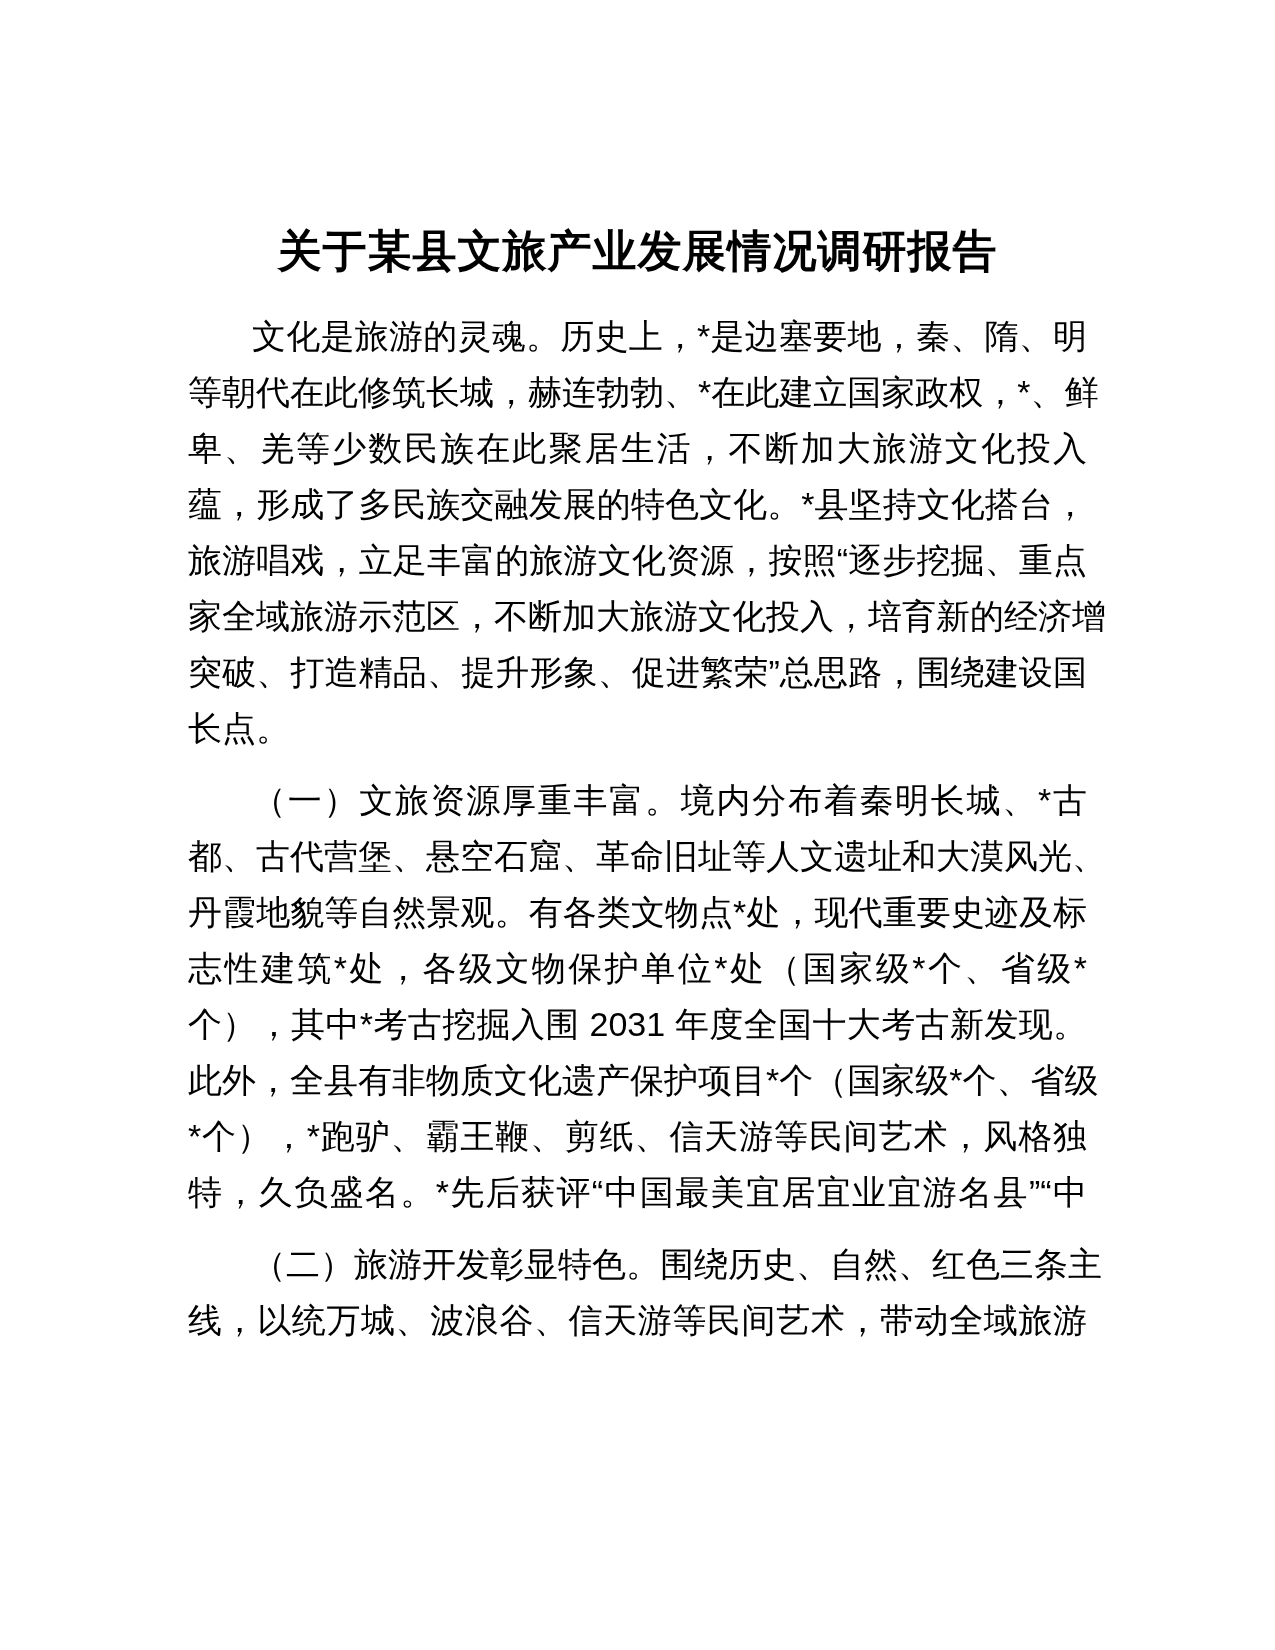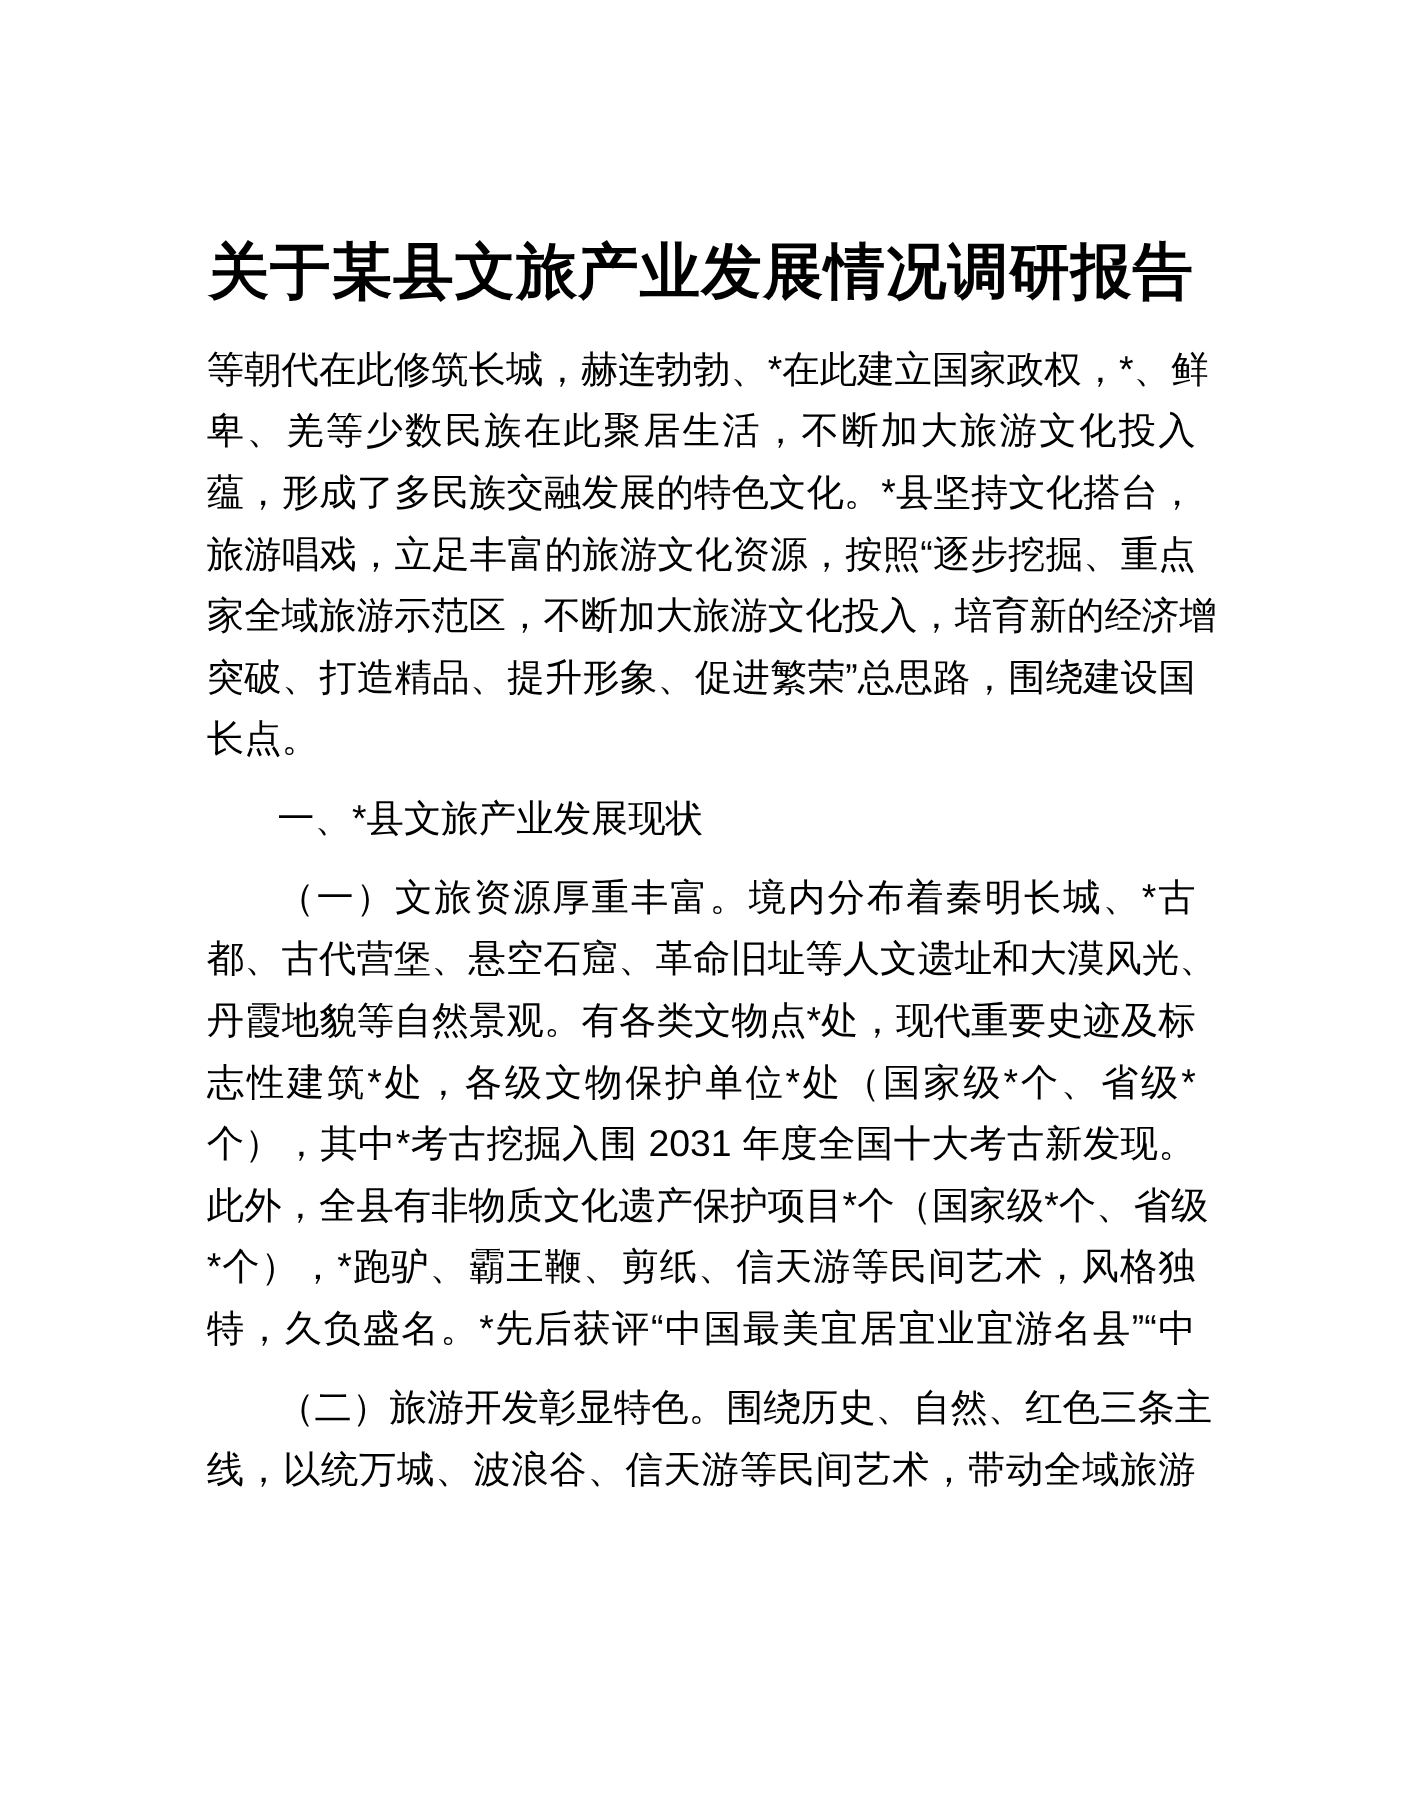--- a/index.html
+++ b/index.html
@@ -17,27 +17,26 @@
     overflow: hidden;
   }
   .content {
     position: absolute;
     left: 188px;
     top: 226px;
     width: 899px;
   }
   .doc-title {
     margin: 0 0 32px 0;
-    font-size: 55px;
+    font-size: 44px;
     line-height: 50px;
     font-weight: bold;
     text-align: center;
     letter-spacing: 1px;
     white-space: nowrap;
-    font-family: Liberation Mono, monospace;
   }
   .para {
     margin: 0 0 16px 0;
     font-size: 34px;
     line-height: 56px;
     font-weight: normal;
   }
   .para:last-child {
     margin-bottom: 0;
   }
@@ -57,30 +56,28 @@
   }
 </style>
 </head>
 <body>
 
 <div class="page" style="background: rgb(255, 255, 255); color: rgb(0, 0, 0);">
   <div class="content">
     <h1 class="doc-title">关于某县文旅产业发展情况调研报告</h1>
     <div id="paragraphs">
         <div class="para body">
+          <div class="line first">文化是旅游的灵魂。历史上，*是边塞要地，秦、隋、明</div>
           <div class="line">等朝代在此修筑长城，赫连勃勃、*在此建立国家政权，*、鲜</div>
           <div class="line">卑、羌等少数民族在此聚居生活，不断加大旅游文化投入</div>
           <div class="line">蕴，形成了多民族交融发展的特色文化。*县坚持文化搭台，</div>
           <div class="line">旅游唱戏，立足丰富的旅游文化资源，按照“逐步挖掘、重点</div>
           <div class="line">家全域旅游示范区，不断加大旅游文化投入，培育新的经济增</div>
           <div class="line">突破、打造精品、提升形象、促进繁荣”总思路，围绕建设国</div>
           <div class="line last">长点。</div>
-        </div>
-        <div class="para heading">
-          <div class="line first last">一、*县文旅产业发展现状</div>
         </div>
         <div class="para body">
           <div class="line first">（一）文旅资源厚重丰富。境内分布着秦明长城、*古</div>
           <div class="line">都、古代营堡、悬空石窟、革命旧址等人文遗址和大漠风光、</div>
           <div class="line">丹霞地貌等自然景观。有各类文物点*处，现代重要史迹及标</div>
           <div class="line">志性建筑*处，各级文物保护单位*处（国家级*个、省级*</div>
           <div class="line">个），其中*考古挖掘入围 2031 年度全国十大考古新发现。</div>
           <div class="line">此外，全县有非物质文化遗产保护项目*个（国家级*个、省级</div>
           <div class="line">*个），*跑驴、霸王鞭、剪纸、信天游等民间艺术，风格独</div>
           <div class="line">特，久负盛名。*先后获评“中国最美宜居宜业宜游名县”“中</div>

